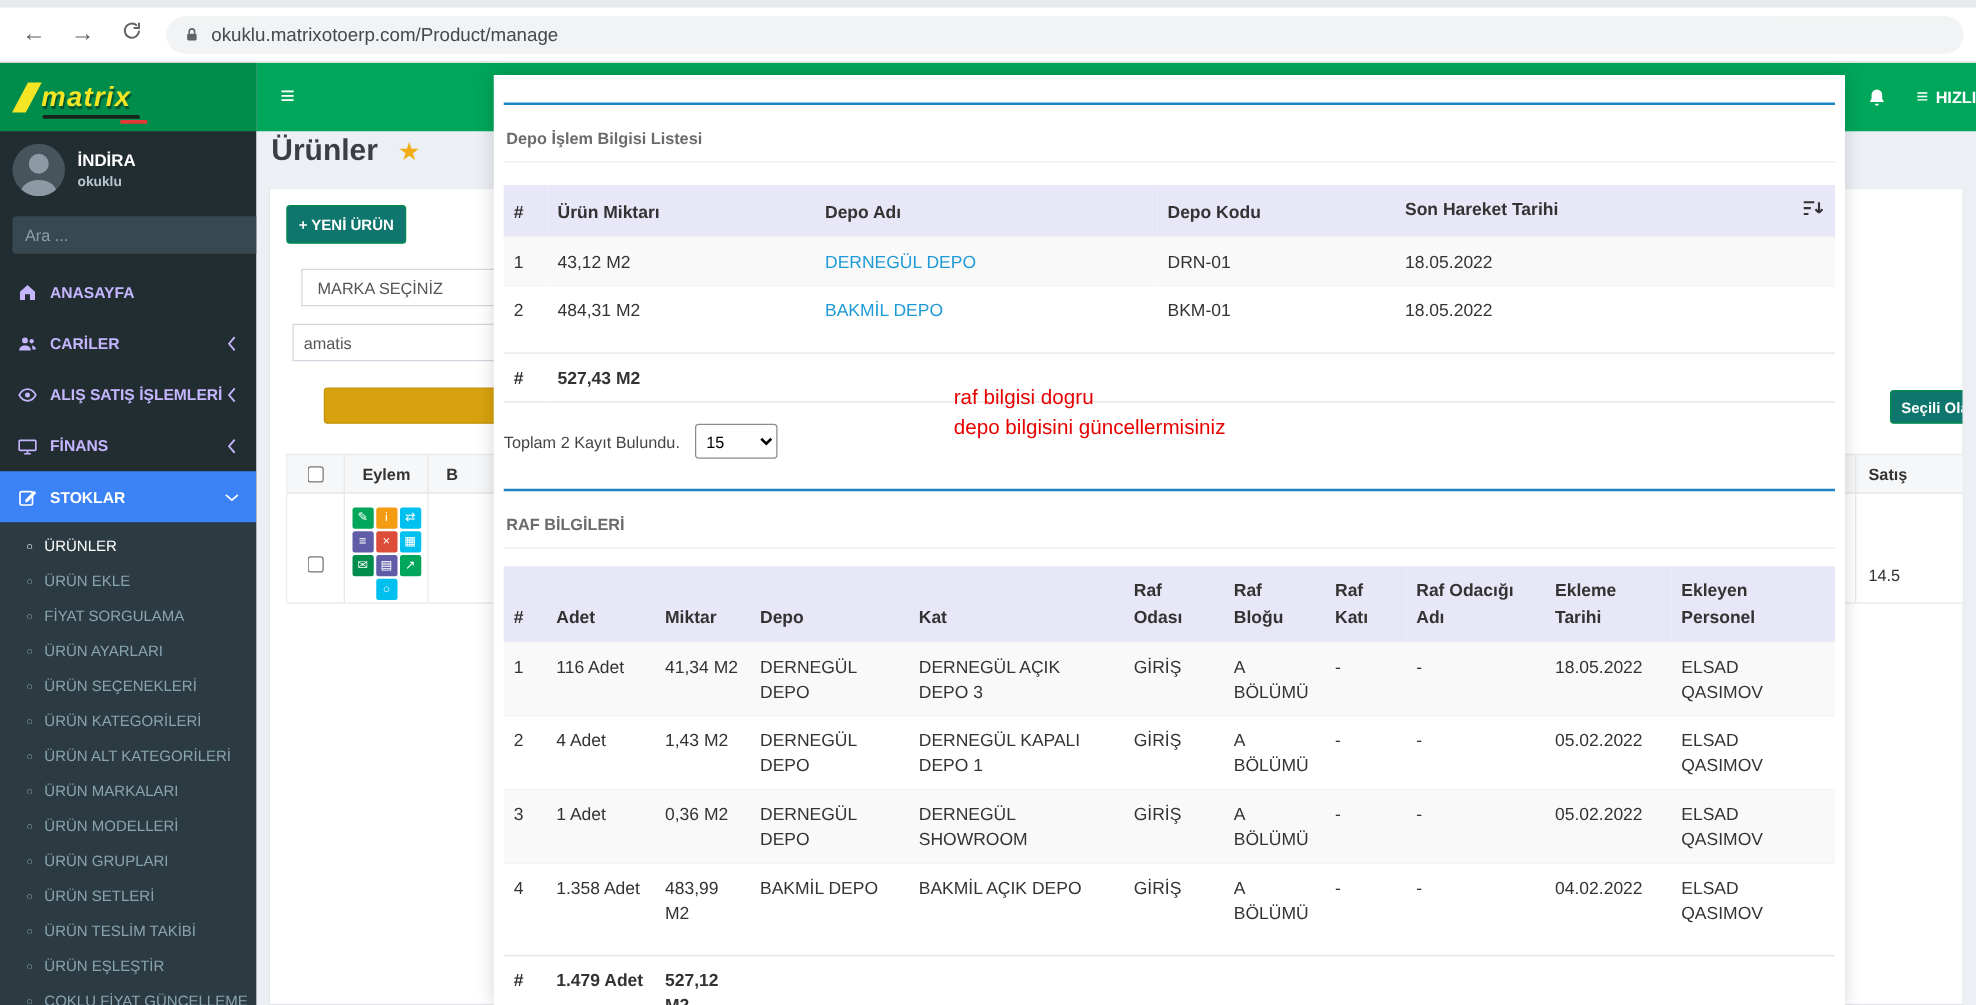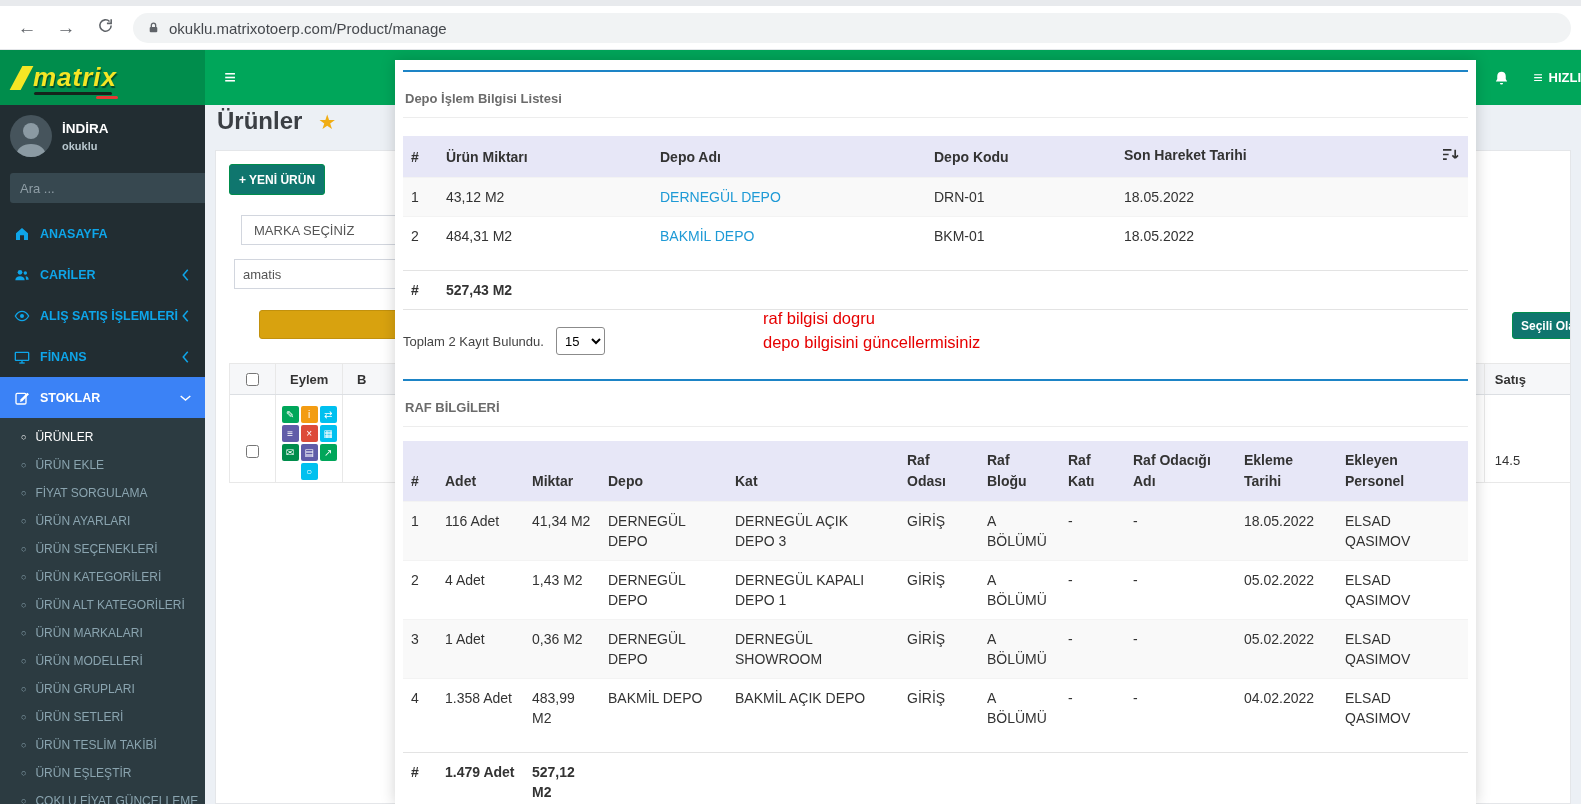--- a/index.html
+++ b/index.html
@@ -15,33 +15,33 @@
   .url-pill{flex:1;height:30px;margin:0 10px 0 6px;background:#f1f3f4;border-radius:15px;display:flex;align-items:center;padding:0 14px;cursor:text}
   .url-text{font-size:15px;color:#45484d;margin-left:9px}
 
   
   .app{position:absolute;top:50px;left:0;width:1581px;height:754px;background:#ecf0f5}
 
   
   .sidebar{position:absolute;left:0;top:0;width:205px;height:754px;background:#222d32;z-index:3;overflow:hidden}
   .logo{height:55px;background:#008d4c;display:flex;align-items:center;padding-left:16px;position:relative;cursor:pointer}
   .logo-mark{display:inline-block;width:11px;height:24px;background:#f5e625;transform:skewX(-28deg);margin-right:6px}
-  .logo-text{font-style:italic;font-weight:900;font-size:26px;color:#f5e625;text-shadow:1px 2px 1px rgba(0,0,0,.45);letter-spacing:1px}
+  .logo-text{font-style:italic;font-weight:900;font-size:22px;color:#f5e625;text-shadow:1px 2px 1px rgba(0,0,0,.45);letter-spacing:1px}
   .logo-swoosh{position:absolute;left:34px;bottom:10px;width:78px;height:3px;background:#15241c;border-radius:2px}
   .logo-dot{position:absolute;left:96px;bottom:6px;width:22px;height:3px;background:#e53935;border-radius:2px}
   .user-panel{display:flex;align-items:center;padding:10px 10px 12px}
   .avatar{width:42px;height:42px;border-radius:50%;background:#46545c;overflow:hidden;flex:none}
   .user-meta{margin-left:10px}
   .user-name{color:#fff;font-size:13.5px;font-weight:700}
   .user-org{color:#b8c7ce;font-size:11px;margin-top:4px;font-weight:700}
   .search-box{display:flex;margin:4px 10px 10px}
   .search-input{flex:1;height:30px;background:#374850;border:none;border-radius:3px 0 0 3px;color:#ccc;font-size:13px;padding:0 10px;font-family:inherit;outline:none}
   .search-input::placeholder{color:#8f9ea6}
   .menu{list-style:none;margin-top:2px}
-  .menu-item{height:41px;display:flex;align-items:center;padding:0 14px;color:#0ea5e9;font-size:12.5px;font-weight:700;cursor:pointer}
+  .menu-item{height:41px;display:flex;align-items:center;padding:0 14px;color:#c4b5fd;font-size:12.5px;font-weight:700;cursor:pointer}
   .menu-item .mi{width:16px;height:16px;margin-right:10px;flex:none}
   .chev{margin-left:auto;width:11px;height:12px;flex:none}
   .menu-item.active{background:#3b82f6;color:#fff}
   .submenu{list-style:none;background:#2c3b41;padding:5px 0}
   .sub-item{height:28px;display:flex;align-items:center;padding:0 10px 0 21px;color:#8aa4af;font-size:12px;cursor:pointer;white-space:nowrap}
   .sub-item .o{font-size:9px;margin-right:9px}
   .sub-item.active{color:#fff}
 
   
   .topbar{position:absolute;left:205px;top:0;width:1376px;height:55px;background:#00a65a;z-index:2}
@@ -73,35 +73,35 @@
   .bgt-row .cell-chk{align-items:flex-start;padding-top:50px}
   .bgt-row .cell-eylem{align-items:flex-start;padding-top:11px}
   .bgt-row .cell-satis{align-items:flex-start;padding-top:58px}
   .actions-grid{display:grid;grid-template-columns:repeat(3,17px);gap:2px}
   .abtn{width:17px;height:17px;border-radius:2px;border:none;color:#fff;font-size:10px;line-height:17px;text-align:center;padding:0;cursor:pointer}
   .c-green{background:#00a65a}.c-orange{background:#f39c12}.c-teal{background:#00c0ef}
   .c-purple{background:#605ca8}.c-red{background:#dd4b39}.c-dgreen{background:#008d4c}
   .abtn.sync{grid-column:2}
 
   
-  .modal{position:absolute;left:395px;top:10px;width:1081px;height:744px;background:#fff;z-index:5;box-shadow:0 0 14px rgba(0,0,0,.18);padding:0 8px;overflow:hidden}
+  .modal{position:absolute;left:395px;top:10px;width:1081px;height:744px;background:#fff;z-index:5;box-shadow:0 0 14px rgba(0,0,0,.18);padding:12px 8px;overflow:hidden}
   .blue-rule{height:2px;background:#1d84c6;margin-top:10px}
   .rule2{margin-top:24px}
   .sec-title{color:#6b6b6b;font-size:13px;margin:19px 2px 0}
   .sec-hr{border:none;border-top:1px solid #ededed;margin-top:11px}
   .tbl{width:100%;border-collapse:collapse;table-layout:fixed;margin-top:18px;font-size:14px;color:#333}
   .tbl th{background:#e7e7f7;font-weight:700;text-align:left;padding:9px 8px;vertical-align:bottom;line-height:21px}
   .tbl td{padding:9px 8px;vertical-align:top;line-height:20px;border-top:1px solid #f3f3f3;word-wrap:break-word}
   .tbl tbody tr:nth-child(odd){background:#f9f9f9}
   .tbl2{margin-top:14px}
   .total-tbl{width:100%;border-collapse:collapse;table-layout:fixed;margin-top:15px;font-size:14px;color:#333}
   .total-tbl td{font-weight:700;padding:9px 8px;border-top:1px solid #e3e3e3;border-bottom:1px solid #e3e3e3;line-height:20px;vertical-align:top}
   .lnk{color:#1e9ad6;text-decoration:none;cursor:pointer}
   .pag-row{display:flex;align-items:center;margin-top:17px;font-size:13px;color:#444}
-  .page-select{margin-left:12px;width:49px;height:28px;border:1px solid #8b8b8b;border-radius:3px;font-size:13px;padding:0 4px;background:#fff;font-family:inherit}
+  .page-select{margin-left:12px;width:66px;height:28px;border:1px solid #8b8b8b;border-radius:3px;font-size:13px;padding:0 4px;background:#fff;font-family:inherit}
   .note{position:absolute;left:368px;top:247px;color:#e60000;font-size:16.5px;line-height:23.5px}
   .sort-icon{float:right;margin-top:2px;cursor:pointer}
 </style>
 </head>
 <body>
 
 <div class="browser-bar">
   <div class="tab-strip"></div>
   <div class="nav-row">
     <button class="nav-btn">←</button>

